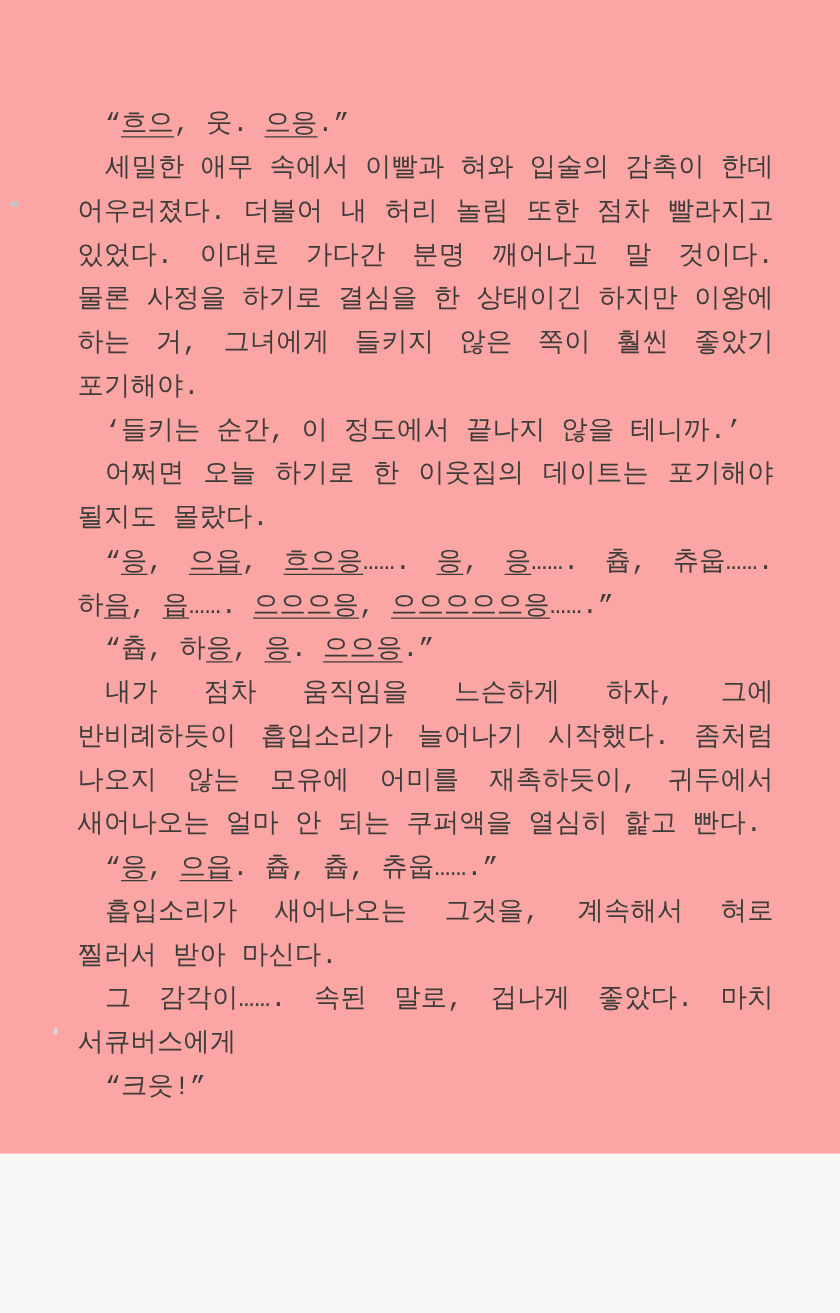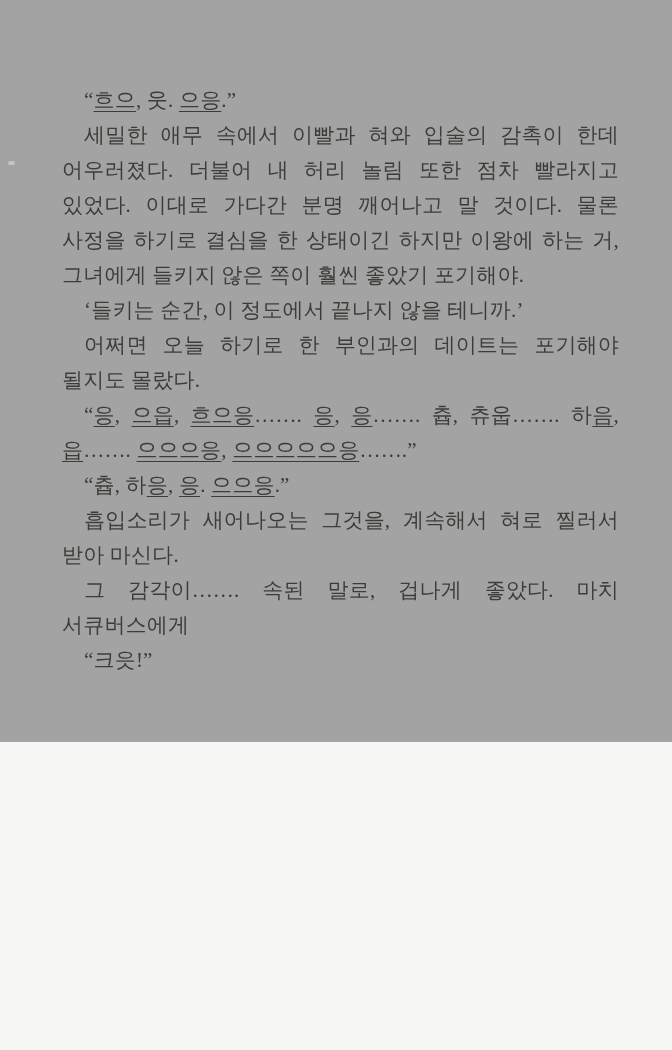--- a/index.html
+++ b/index.html
@@ -1,22 +1,22 @@
 <!DOCTYPE html>
 <html><head>
 <meta charset="utf-8">
 <title>Scanned book page</title>
 <style>
   html,body{margin:0;padding:0;background:#f7f7f5;}
   .page{
     position:relative;
-    width:672px;height:742px;
-    background:#a3a3a3;
+    width:672px;height:923px;
+    background:#fca5a5;
     overflow:hidden;
-    font-family:Liberation Serif, serif;
+    font-family:Liberation Mono, monospace;
     color:#3e3c39;
   }
   .text-block{
     position:absolute;
     left:62px;top:83px;width:557px;
     font-size:21px;
     line-height:35px;
     text-align:justify;
     word-break:keep-all;
     letter-spacing:0.2px;
@@ -42,23 +42,25 @@
 </style>
 </head>
 <body>
 
 <div class="page">
 
   <div class="text-block">
       <p class="para"><span class="seg">“</span><span class="seg emph">흐으</span><span class="seg">, 웃. </span><span class="seg emph">으응</span><span class="seg">.”</span></p>
       <p class="para"><span class="seg">세밀한 애무 속에서 이빨과 혀와 입술의 감촉이 한데 어우러졌다. 더불어 내 허리 놀림 또한 점차 빨라지고 있었다. 이대로 가다간 분명 깨어나고 말 것이다. 물론 사정을 하기로 결심을 한 상태이긴 하지만 이왕에 하는 거, 그녀에게 들키지 않은 쪽이 훨씬 좋았기 포기해야.</span></p>
       <p class="para"><span class="seg">‘들키는 순간, 이 정도에서 끝나지 않을 테니까.’</span></p>
-      <p class="para"><span class="seg">어쩌면 오늘 하기로 한 부인과의 데이트는 포기해야 될지도 몰랐다.</span></p>
+      <p class="para"><span class="seg">어쩌면 오늘 하기로 한 이웃집의 데이트는 포기해야 될지도 몰랐다.</span></p>
       <p class="para"><span class="seg">“</span><span class="seg emph">응</span><span class="seg">, </span><span class="seg emph">으읍</span><span class="seg">, </span><span class="seg emph">흐으응</span><span class="seg">……. </span><span class="seg emph">응</span><span class="seg">, </span><span class="seg emph">응</span><span class="seg">……. 츕, 츄웁……. 하</span><span class="seg emph">음</span><span class="seg">, </span><span class="seg emph">읍</span><span class="seg">……. </span><span class="seg emph">으으으응</span><span class="seg">, </span><span class="seg emph">으으으으으응</span><span class="seg">…….”</span></p>
       <p class="para"><span class="seg">“츕, 하</span><span class="seg emph">응</span><span class="seg">, </span><span class="seg emph">응</span><span class="seg">. </span><span class="seg emph">으으응</span><span class="seg">.”</span></p>
+      <p class="para"><span class="seg">내가 점차 움직임을 느슨하게 하자, 그에 반비례하듯이 흡입소리가 늘어나기 시작했다. 좀처럼 나오지 않는 모유에 어미를 재촉하듯이, 귀두에서 새어나오는 얼마 안 되는 쿠퍼액을 열심히 핥고 빤다.</span></p>
+      <p class="para"><span class="seg">“</span><span class="seg emph">응</span><span class="seg">, </span><span class="seg emph">으읍</span><span class="seg">. 츕, 츕, 츄웁…….”</span></p>
       <p class="para"><span class="seg">흡입소리가 새어나오는 그것을, 계속해서 혀로 찔러서 받아 마신다.</span></p>
       <p class="para"><span class="seg">그 감각이……. 속된 말로, 겁나게 좋았다. 마치 서큐버스에게</span></p>
       <p class="para"><span class="seg">“크읏!”</span></p>
     </div>
 
   <div class="footer">
     <span>이웃집의 그녀</span><span class="sep">•</span><span>163</span>
   </div>
 
   <div class="speck speck-1"></div>

